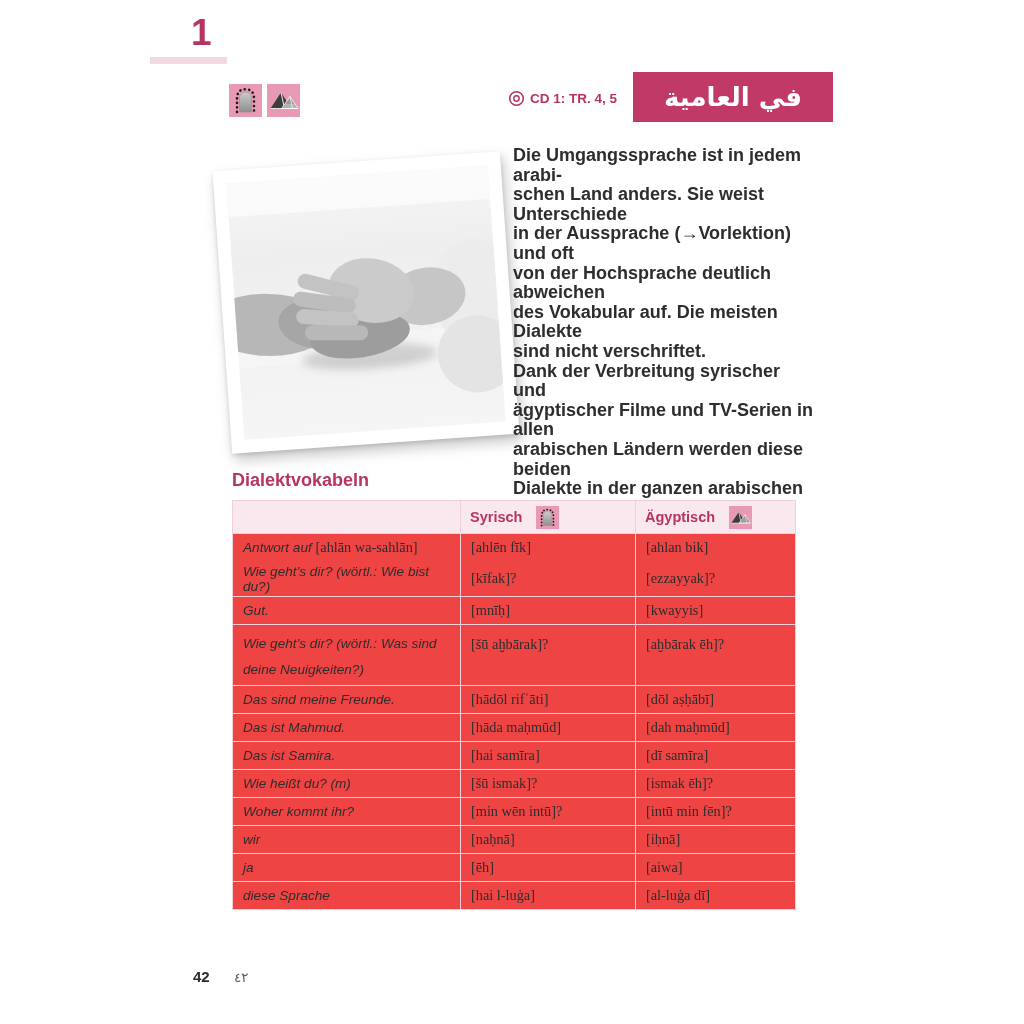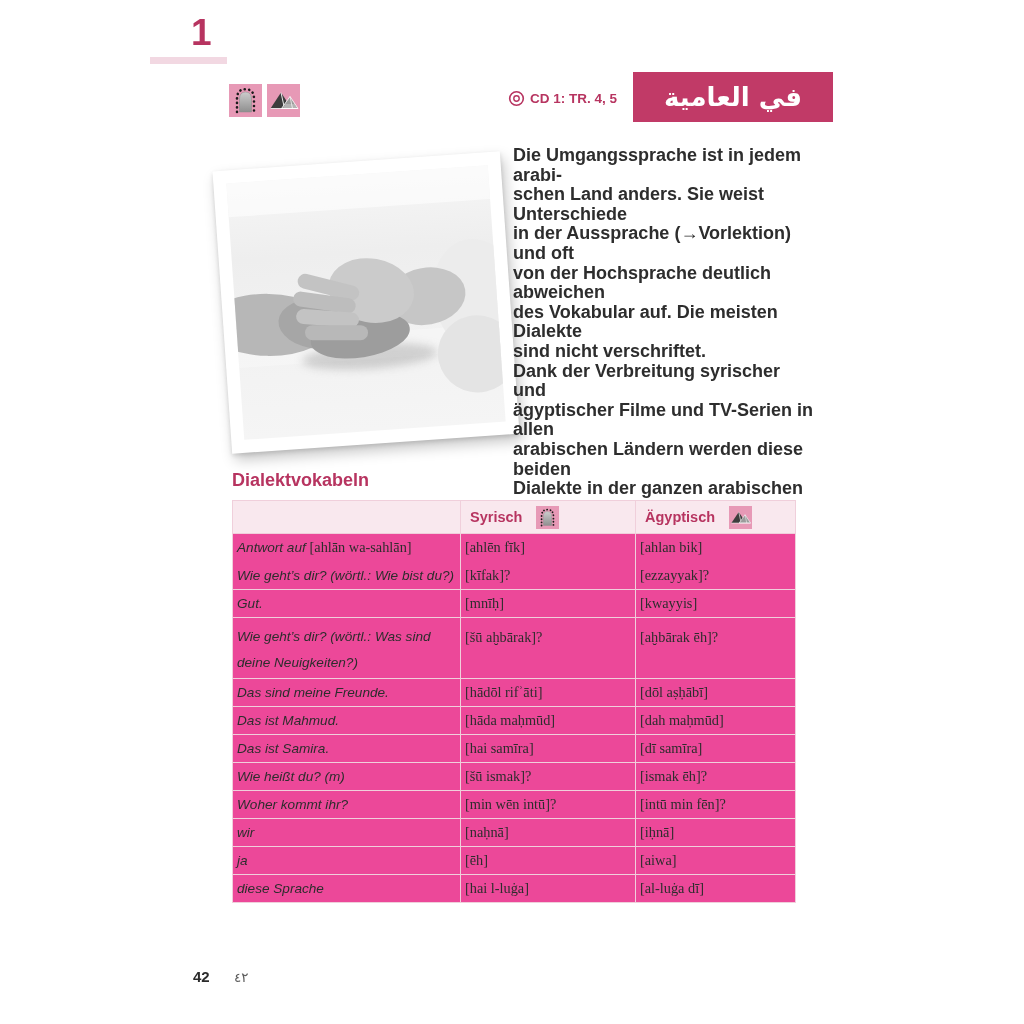--- a/index.html
+++ b/index.html
@@ -83,21 +83,21 @@
   }
   .table-wrap{position:absolute;left:232px;top:500px;}
   table{border-collapse:collapse;table-layout:fixed;width:563px;}
   th,td{border:1.5px solid var(--tbl-border);vertical-align:middle;text-align:left;}
   thead th{
     background:var(--tbl-head);height:33px;padding:2px 9px;
     color:var(--accent);font-size:14.5px;font-weight:bold;
   }
   .th-inner{display:flex;align-items:center;gap:14px;}
   .th-icon{width:23px;height:23px;display:block;}
-  tbody td{height:28px;padding:2px 4px;background:#ec4899;}
+  tbody td{height:28px;padding:2px 10px;background:#ef4444;}
   td.cell-de{font-style:italic;font-size:13.6px;}
   td.cell-de .tr{font-style:normal;}
   .tr, td.cell-tr{
     font-family:"Liberation Serif","DejaVu Serif",serif;
     font-style:normal;font-size:14.3px;color:var(--ink);
   }
   tr.merge-start td{border-bottom:0;}
   tr.merge-end td{border-top:0;}
   tr.tall td{height:56px;vertical-align:top;padding-top:6px;line-height:26px;}
   

